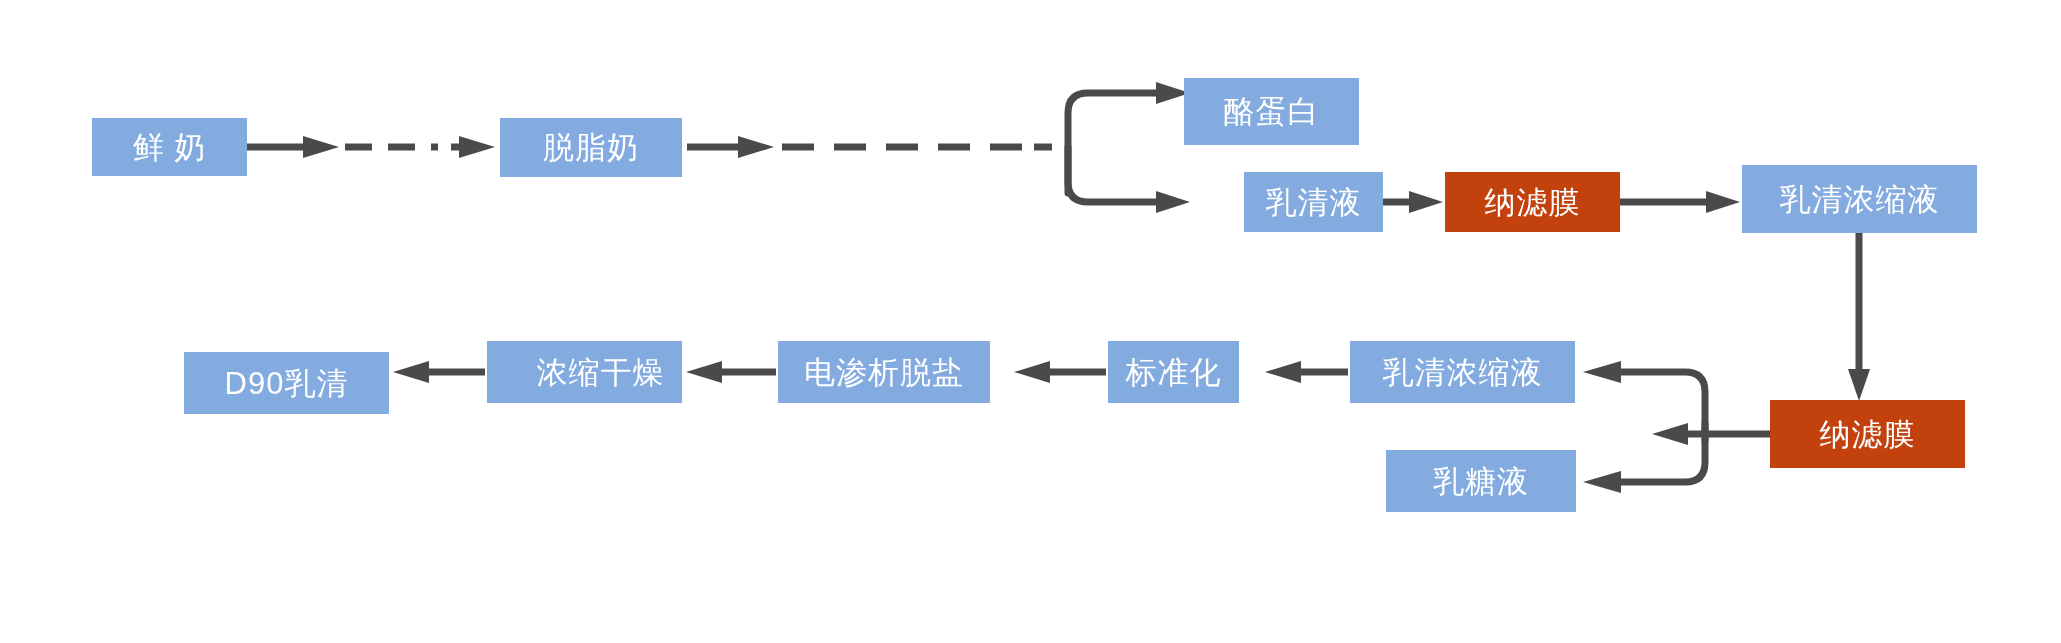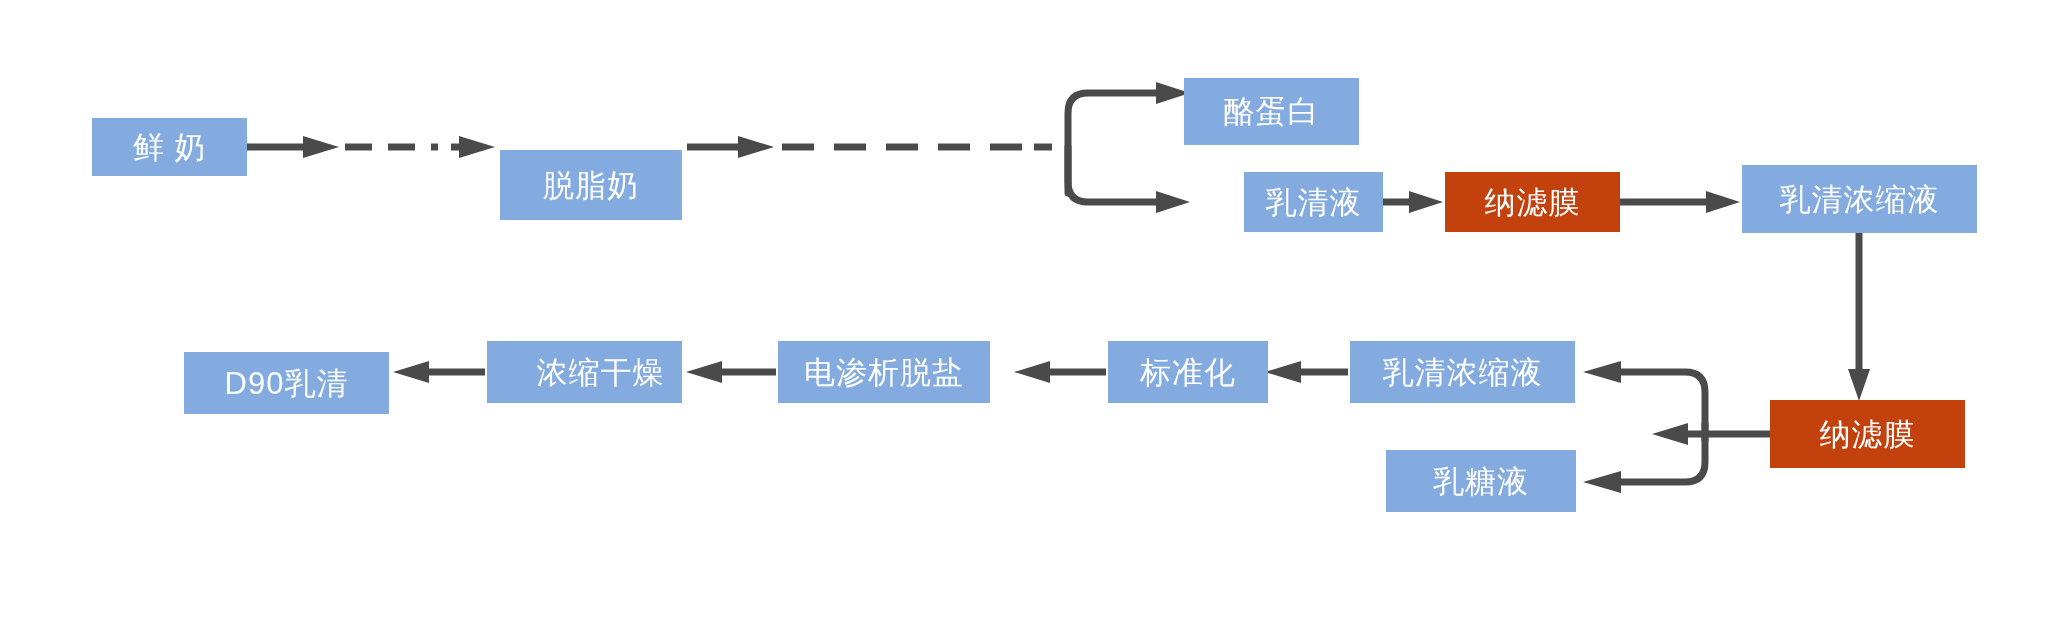--- a/index.html
+++ b/index.html
@@ -147,37 +147,37 @@
 
   <div class="edge" style="left:389px; top:356px; width:98px; height:32px;">
     <svg width="98" height="32" viewBox="0 0 98 32">
       <line x1="96" y1="16" x2="38" y2="16" stroke="#4a4a4a" stroke-width="7"></line>
       <polygon points="40,5 4,16 40,27" fill="#4a4a4a"></polygon>
     </svg>
   </div>
 
   <div class="node light" style="left:92px; top:118px; width:155px; height:58px;">鲜 奶</div>
 
-  <div class="node light" style="left:500px; top:118px; width:182px; height:70px;margin-top:32px;">脱脂奶</div>
+  <div class="node light" style="left:500px; top:118px; width:182px; height:59px;">脱脂奶</div>
 
   <div class="node light" style="left:1184px; top:63px; width:175px; height:67px;margin-top:15px;">酪蛋白</div>
 
   <div class="node light" style="left:1244px; top:172px; width:139px; height:60px;font-family:Liberation Serif, serif;">乳清液</div>
 
   <div class="node dark" style="left:1445px; top:172px; width:175px; height:60px;">纳滤膜</div>
 
   <div class="node light" style="left:1742px; top:165px; width:235px; height:68px;">乳清浓缩液</div>
 
   <div class="node dark" style="left:1770px; top:400px; width:195px; height:68px;">纳滤膜</div>
 
   <div class="node light" style="left:1350px; top:341px; width:225px; height:62px;">乳清浓缩液</div>
 
   <div class="node light" style="left:1386px; top:450px; width:190px; height:62px;">乳糖液</div>
 
-  <div class="node light" style="left:1108px; top:341px; width:160px; height:62px;">标准化</div>
+  <div class="node light" style="left:1108px; top:341px; width:131px; height:62px;">标准化</div>
 
   <div class="node light" style="left:778px; top:341px; width:212px; height:62px;">电渗析脱盐</div>
 
   <div class="node light" style="left:487px; top:341px; width:195px; height:62px;padding-left:32px;">浓缩干燥</div>
 
   <div class="node light" style="left:184px; top:352px; width:205px; height:62px;text-align:right;">D90乳清</div>
 
 </div>
 
 </body></html>

